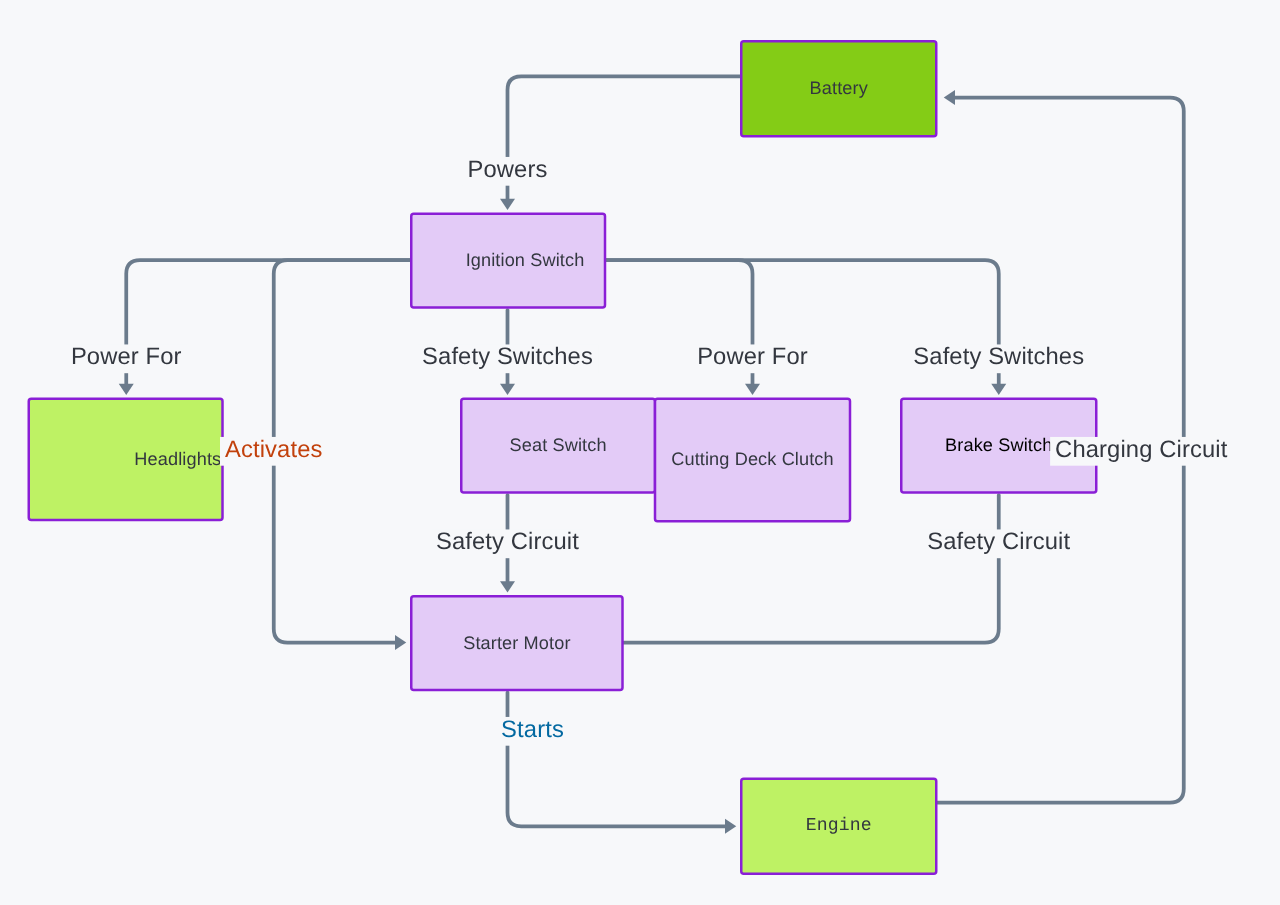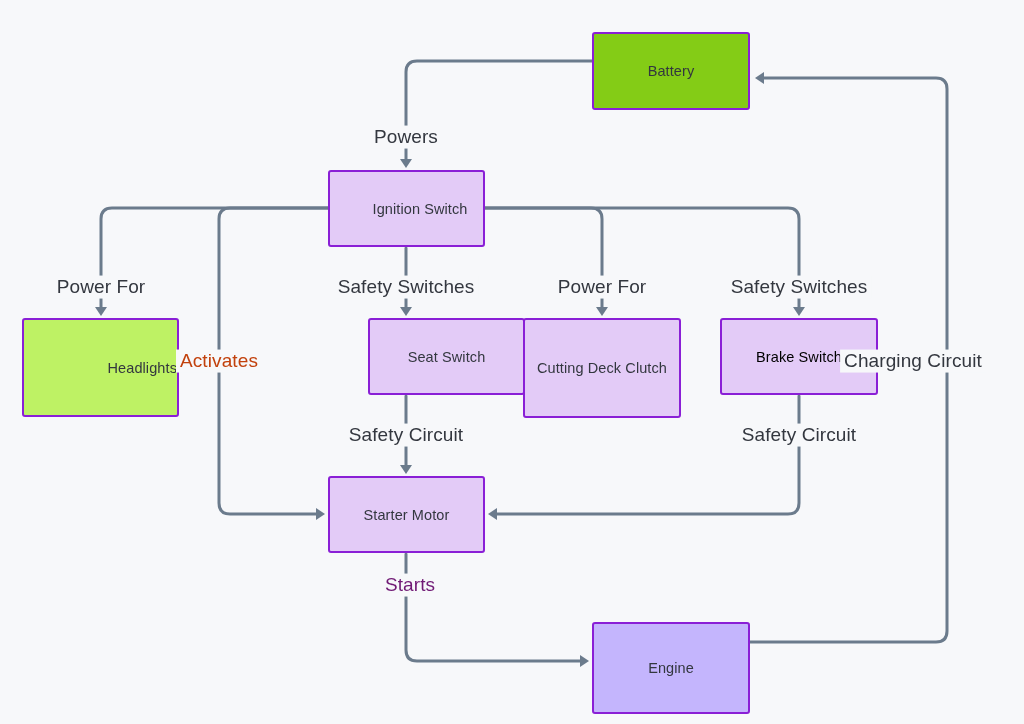--- a/index.html
+++ b/index.html
@@ -100,33 +100,33 @@
       </div>
       <div class="node" style="left: 328px; top: 318px; width: 157px; height: 77px; background: rgb(227, 203, 247); border-color: rgb(138, 31, 214); color: rgb(51, 55, 63); margin-left: 40px;">
         <span class="node-label">Seat Switch</span>
       </div>
       <div class="node" style="left: 523px; top: 318px; width: 158px; height: 100px; background: rgb(227, 203, 247); border-color: rgb(138, 31, 214); color: rgb(51, 55, 63);">
         <span class="node-label">Cutting Deck Clutch</span>
       </div>
       <div class="node" style="left: 720px; top: 318px; width: 158px; height: 77px; background: rgb(227, 203, 247); border-color: rgb(138, 31, 214); color: #000000;">
         <span class="node-label">Brake Switch</span>
       </div>
-      <div class="node" style="left: 328px; top: 476px; width: 157px; height: 77px; background: rgb(227, 203, 247); border-color: rgb(138, 31, 214); color: rgb(51, 55, 63);">
+      <div class="node" style="left: 328px; top: 476px; width: 171px; height: 77px; background: rgb(227, 203, 247); border-color: rgb(138, 31, 214); color: rgb(51, 55, 63);">
         <span class="node-label">Starter Motor</span>
       </div>
-      <div class="node" style="left: 592px; top: 622px; width: 158px; height: 92px; background: #c4b5fd; border-color: rgb(138, 31, 214); color: rgb(51, 55, 63);">
+      <div class="node" style="left: 592px; top: 622px; width: 158px; height: 78px; background: #bef264; border-color: rgb(138, 31, 214); color: rgb(51, 55, 63); font-family: Liberation Mono, monospace;">
         <span class="node-label">Engine</span>
       </div>
     </div>
   <div id="label-layer">
       <div class="edge-label" style="left: 406px; top: 137px; color: rgb(51, 55, 63); background: rgb(247, 248, 250);">Powers</div>
       <div class="edge-label" style="left: 101px; top: 287px; color: rgb(51, 55, 63); background: rgb(247, 248, 250);">Power For</div>
       <div class="edge-label" style="left: 406px; top: 287px; color: rgb(51, 55, 63); background: rgb(247, 248, 250);">Safety Switches</div>
       <div class="edge-label" style="left: 602px; top: 287px; color: rgb(51, 55, 63); background: rgb(247, 248, 250);">Power For</div>
       <div class="edge-label" style="left: 799px; top: 287px; color: rgb(51, 55, 63); background: rgb(247, 248, 250);">Safety Switches</div>
       <div class="edge-label" style="left: 219px; top: 361px; color: #c2410c; background: rgb(247, 248, 250);">Activates</div>
       <div class="edge-label" style="left: 406px; top: 435px; color: rgb(51, 55, 63); background: rgb(247, 248, 250);">Safety Circuit</div>
       <div class="edge-label" style="left: 799px; top: 435px; color: rgb(51, 55, 63); background: rgb(247, 248, 250);">Safety Circuit</div>
-      <div class="edge-label" style="left: 410px; top: 585px; color: #701a75; background: rgb(247, 248, 250);">Starts</div>
+      <div class="edge-label" style="left: 426px; top: 585px; color: #0369a1; background: rgb(247, 248, 250);">Starts</div>
       <div class="edge-label" style="left: 913px; top: 361px; color: rgb(51, 55, 63); background: rgb(247, 248, 250);">Charging Circuit</div>
     </div>
 
 </div>
 
 </body></html>

